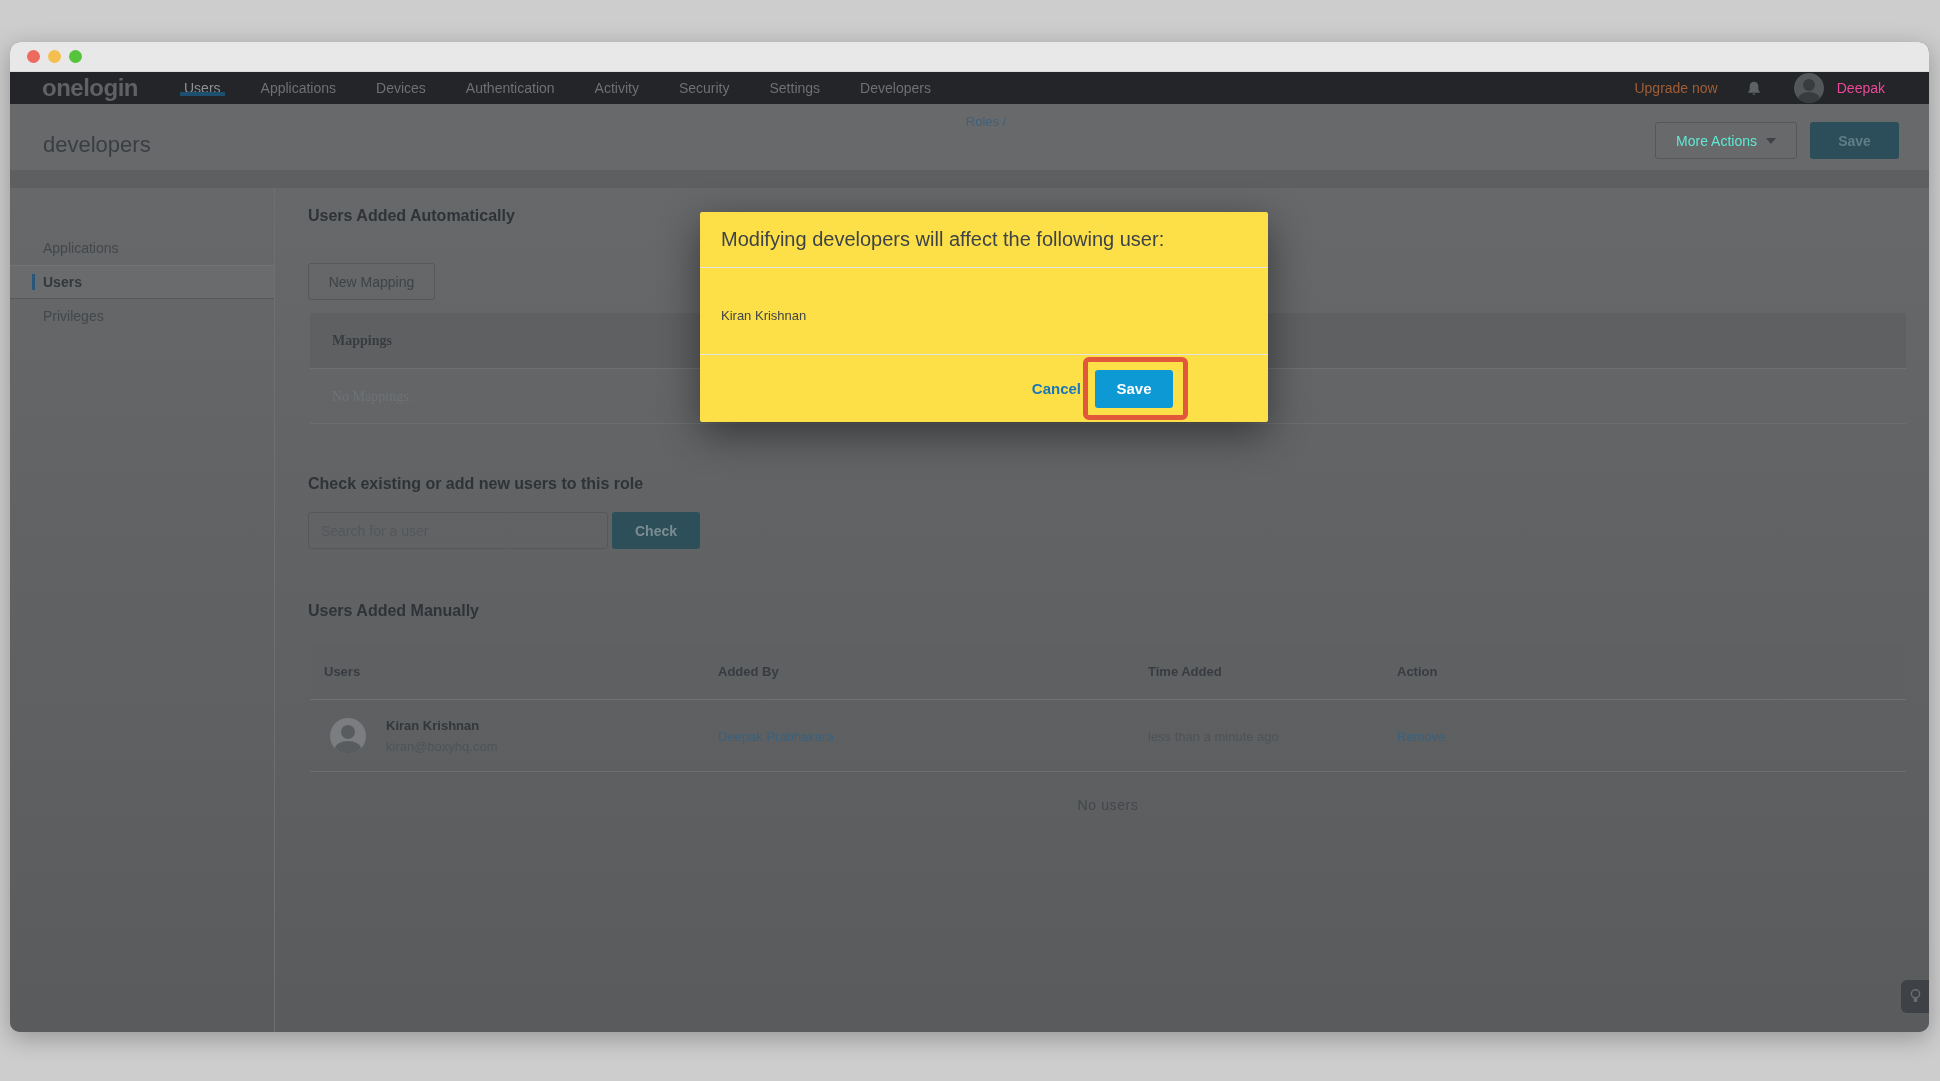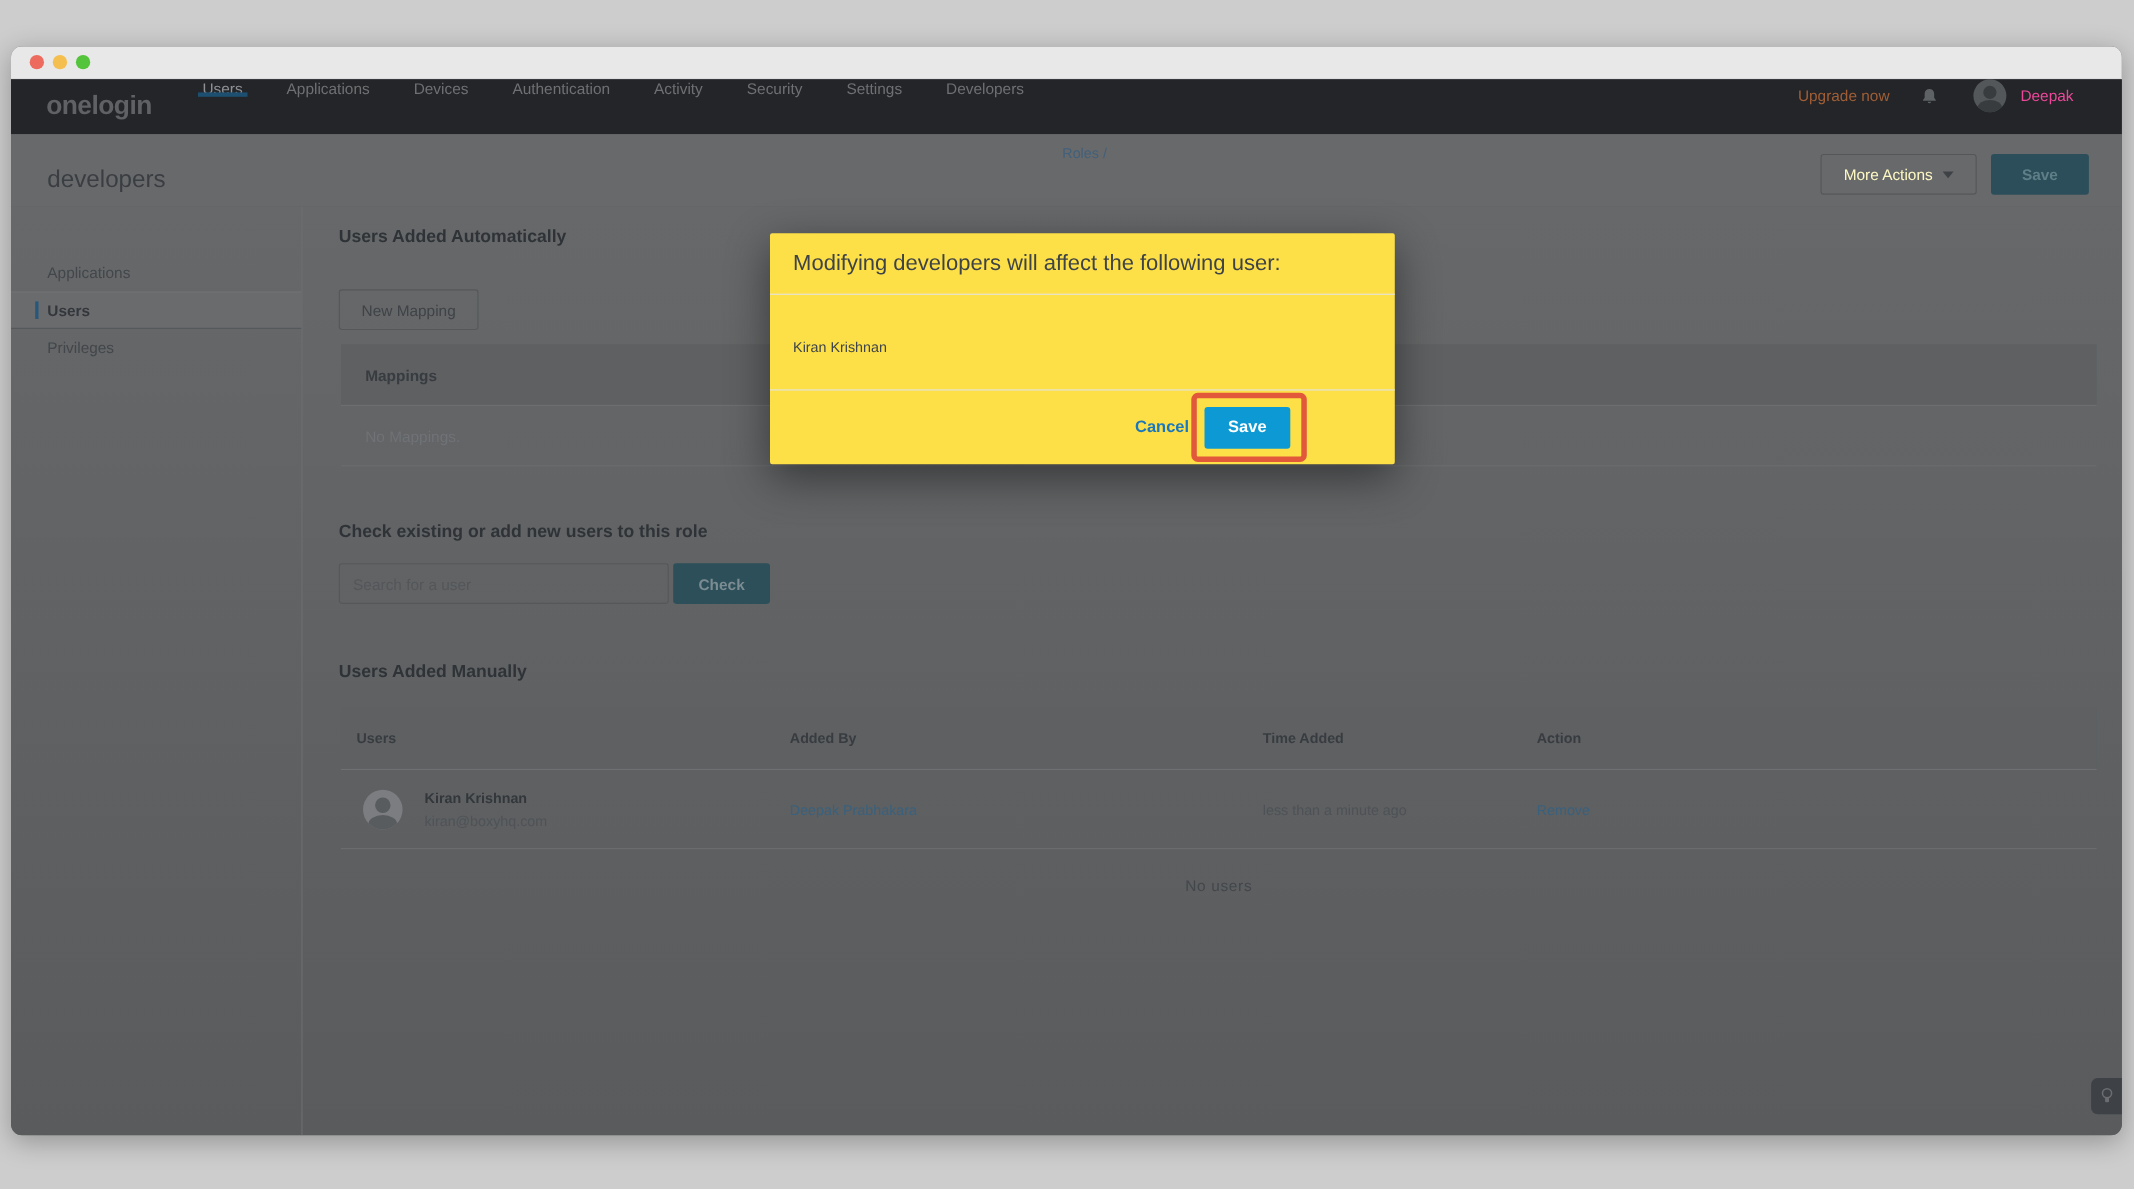--- a/index.html
+++ b/index.html
@@ -12,21 +12,21 @@
             box-shadow:0 6px 24px rgba(0,0,0,0.28); }
   .titlebar { height:30px; background:#e8e8e8; border-bottom:1px solid #dcdcdc;
               display:flex; align-items:center; padding-left:17px; }
   .lights { display:flex; gap:8px; }
   .light { width:13px; height:13px; border-radius:50%; display:inline-block; }
   .light.red { background:#ed6a5e; }
   .light.yellow { background:#f5bf4f; }
   .light.green { background:#53c43b; }
 
   
-  .nav { height:50px; background:#232528; display:flex; align-items:flex-start; padding:0 44px 0 32px; }
+  .nav { height:32px; background:#232528; display:flex; align-items:center; padding:0 44px 0 32px; }
   .logo { color:#5f6164; font-size:24px; font-weight:bold; letter-spacing:-0.5px;
           align-self:center; margin-right:46px; }
   .nav-items { display:flex; gap:40px; }
   .nav-item { color:#6e7072; font-size:14px; font-weight:500; display:flex; align-items:center;
               position:relative; cursor:default; }
   .nav-item.active { color:#8e9093; }
   .nav-item.active::after { content:""; position:absolute; left:-4px; right:-4px; bottom:0;
               height:4px; background:#1d4f70; }
   .nav-right { margin-left:auto; display:flex; align-items:center; }
   .upgrade { color:#a15e36; font-size:14px; font-weight:500; margin-right:28px; }
@@ -37,21 +37,21 @@
   .avatar .body { position:absolute; left:4px; top:19px; width:22px; height:14px; border-radius:50% 50% 0 0; background:#393c3f; }
   .nav-user { color:#ec4899; font-size:14px; font-weight:500; }
 
   
   .pagehead { height:66px; background:#68696b; position:relative; padding:10px 0 0 33px; }
   .breadcrumb { color:#41607b; font-size:13px;text-align:center; }
   .page-title { color:#3a3e42; font-size:22px; font-weight:500; margin-top:3px; }
   .btn { font-family:inherit; cursor:pointer; }
   .more-actions { position:absolute; top:18px; right:132px; width:142px; height:37px;
                   background:transparent; border:1px solid #54575a; border-radius:3px;
-                  color:#fef9c3; font-size:14px; display:flex; align-items:center; justify-content:center; gap:9px; }
+                  color:#5eead4; font-size:14px; display:flex; align-items:center; justify-content:center; gap:9px; }
   .caret { width:0; height:0; border-left:5px solid transparent; border-right:5px solid transparent;
            border-top:6px solid #3e4246; display:inline-block; }
   .save-hdr { position:absolute; top:18px; right:30px; width:89px; height:37px;
               background:#2c4e5a; border:none; border-radius:3px; color:#5f7f88;
               font-size:14px; font-weight:bold; }
 
   
   .appbody { position:absolute; top:146px; left:0; right:0; bottom:0;
              background:linear-gradient(#666869, #595b5d); }
   .sidebar { position:absolute; left:0; top:0; bottom:0; width:265px;
@@ -63,21 +63,21 @@
   .side-item.active::before { content:""; position:absolute; left:22px; top:8px; bottom:8px;
                width:3px; background:#27587c; }
 
   .main { position:absolute; left:298px; top:0; width:1598px; bottom:0; }
   .section-h { color:#2f3337; font-size:16px; font-weight:bold; position:absolute; left:0; }
   .h-auto { top:19px; }
   .new-mapping { position:absolute; left:0; top:75px; width:127px; height:37px;
                  background:transparent; border:1px solid #55585a; border-radius:3px;
                  color:#3f4347; font-size:14px; }
   .panel { position:absolute; left:2px; right:0; }
-  .panel-mappings { top:125px; height:111px; border-bottom:1px solid #6b6d6f; }
+  .panel-mappings { top:125px; height:111px; border-bottom:1px solid #6b6d6f;font-family:Liberation Serif, serif; }
   .panel-header { height:56px; background:#5e6062; border-bottom:1px solid #6e7072;
                   display:flex; align-items:center; padding-left:22px;
                   color:#383c40; font-size:14px; font-weight:bold; }
   .panel-empty { height:55px; display:flex; align-items:center; padding-left:22px;
                  color:#6f7276; font-size:14px; }
 
   .h-check { top:287px; }
   .search-input { position:absolute; left:0; top:324px; width:300px; height:37px;
                   background:transparent; border:1px solid #55585a; border-radius:3px;
                   padding:0 12px; font-size:14px; color:#3f4347; font-family:inherit; }

